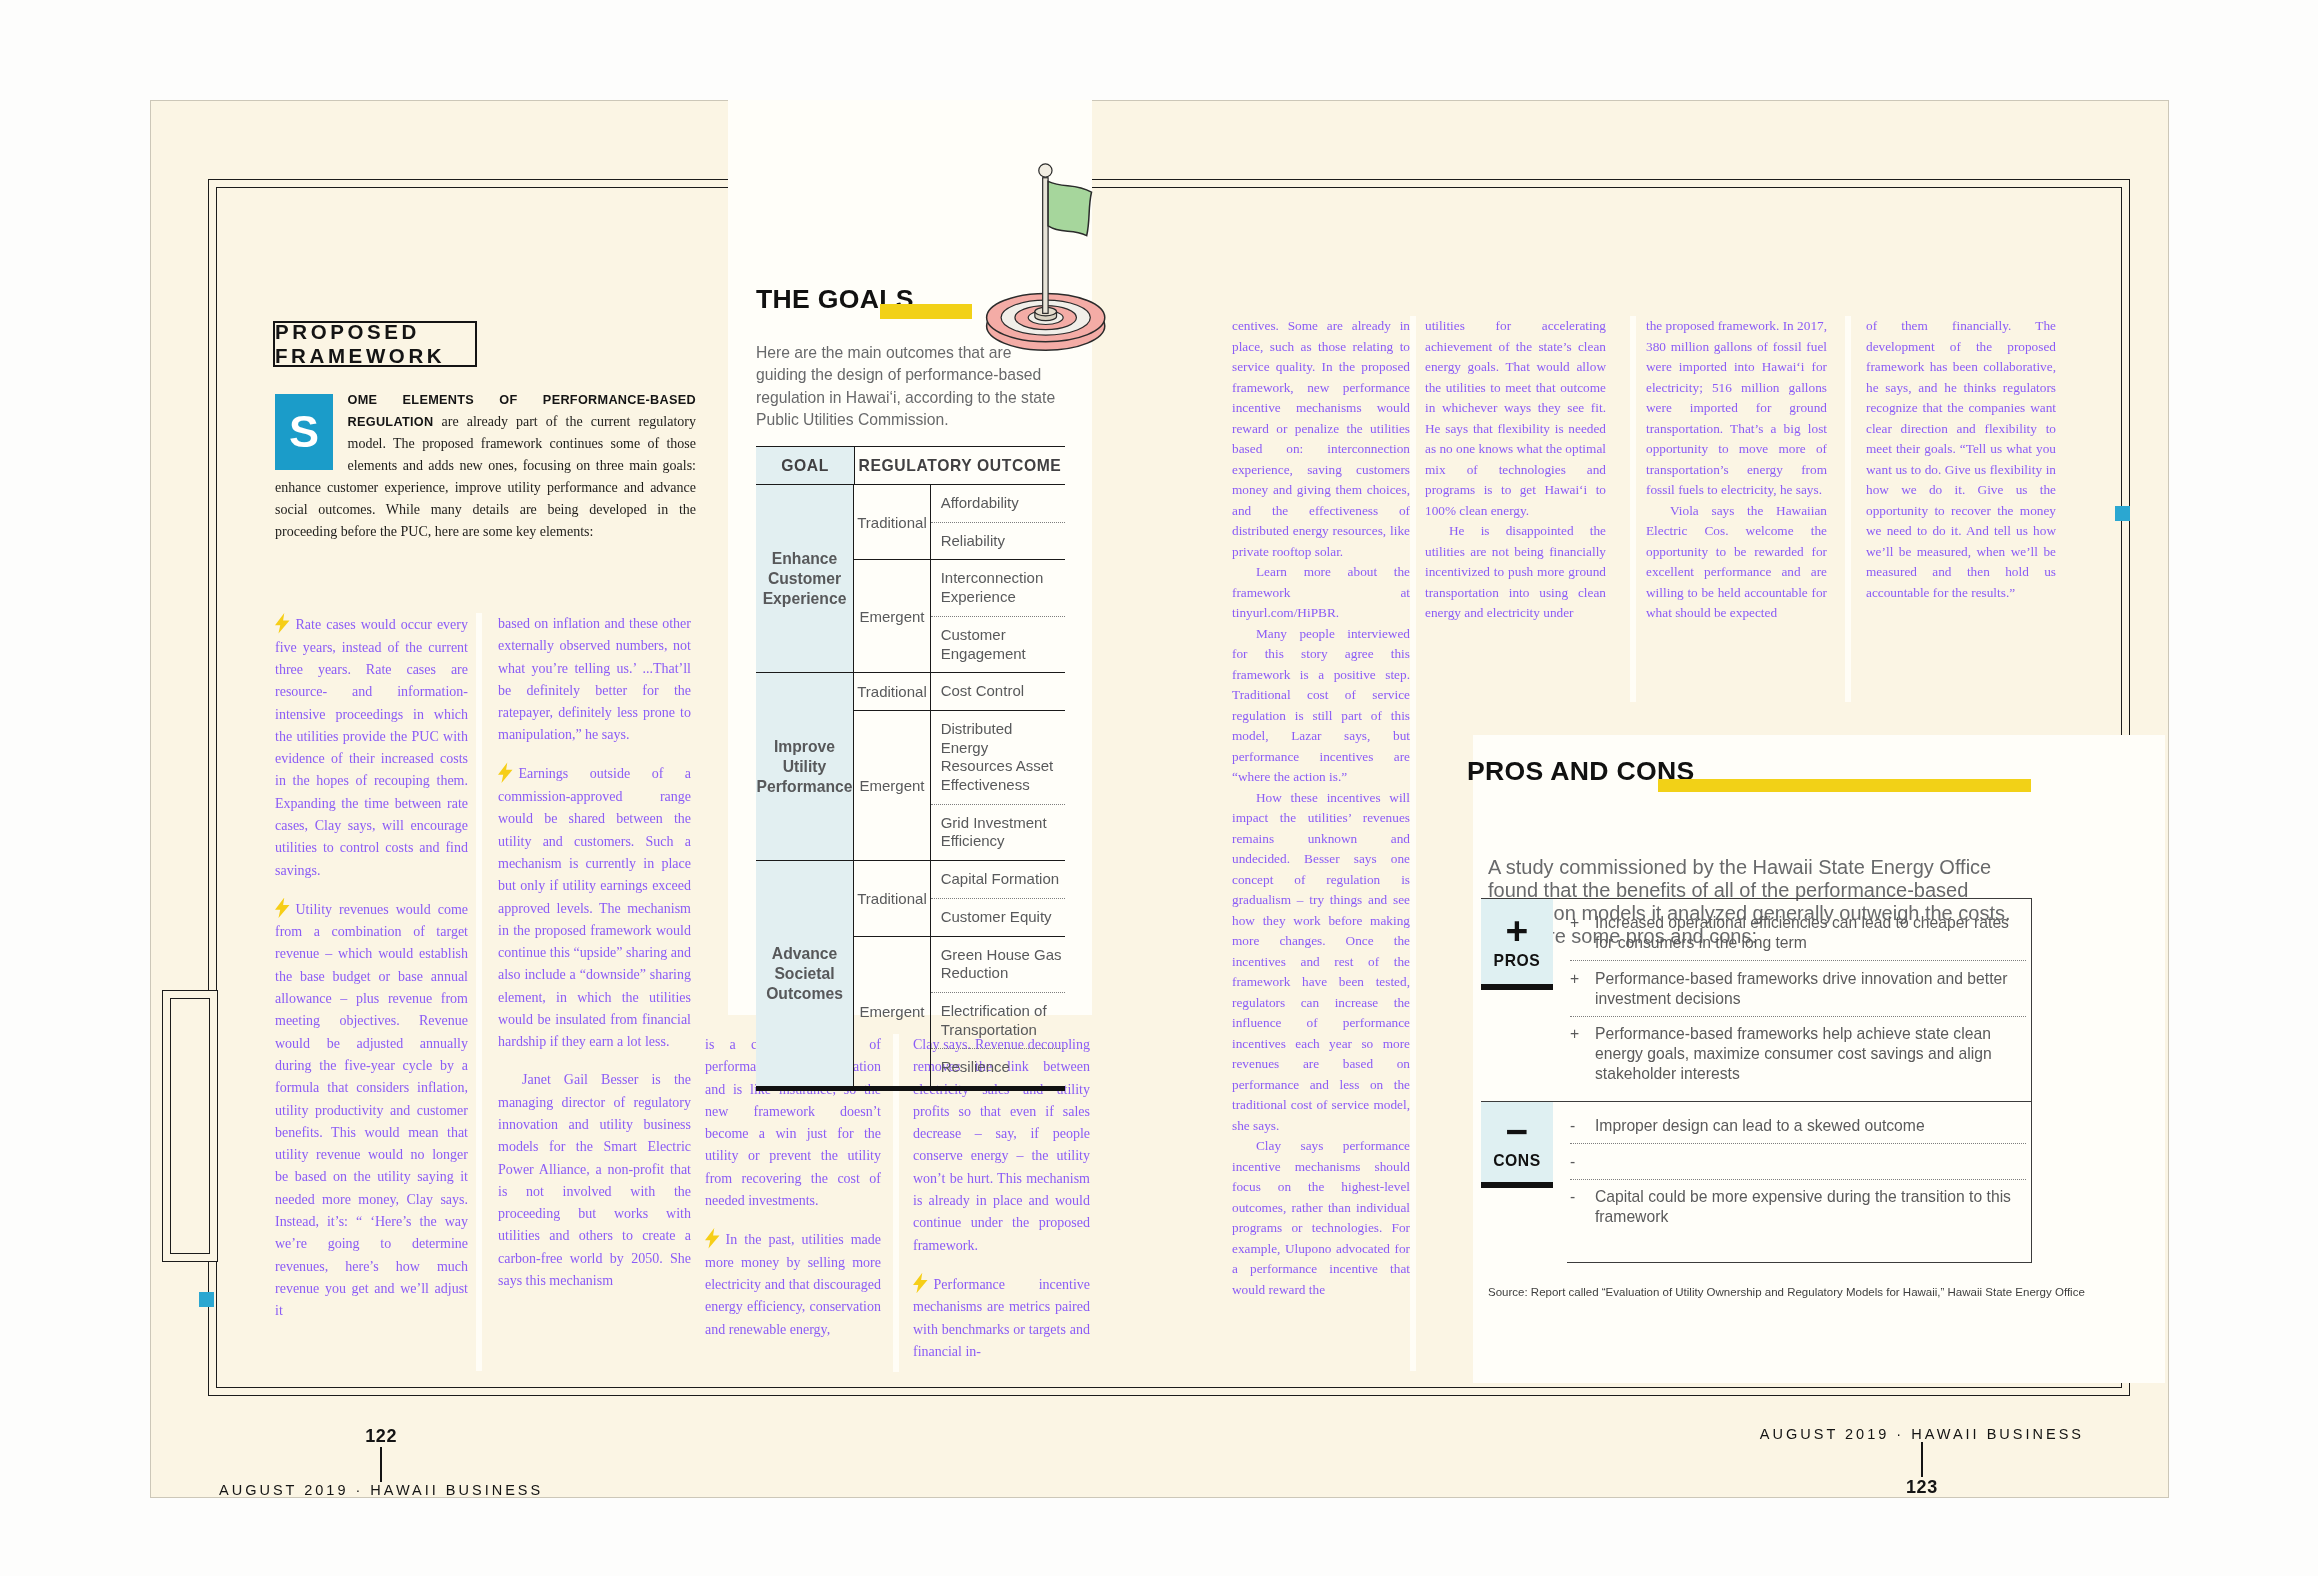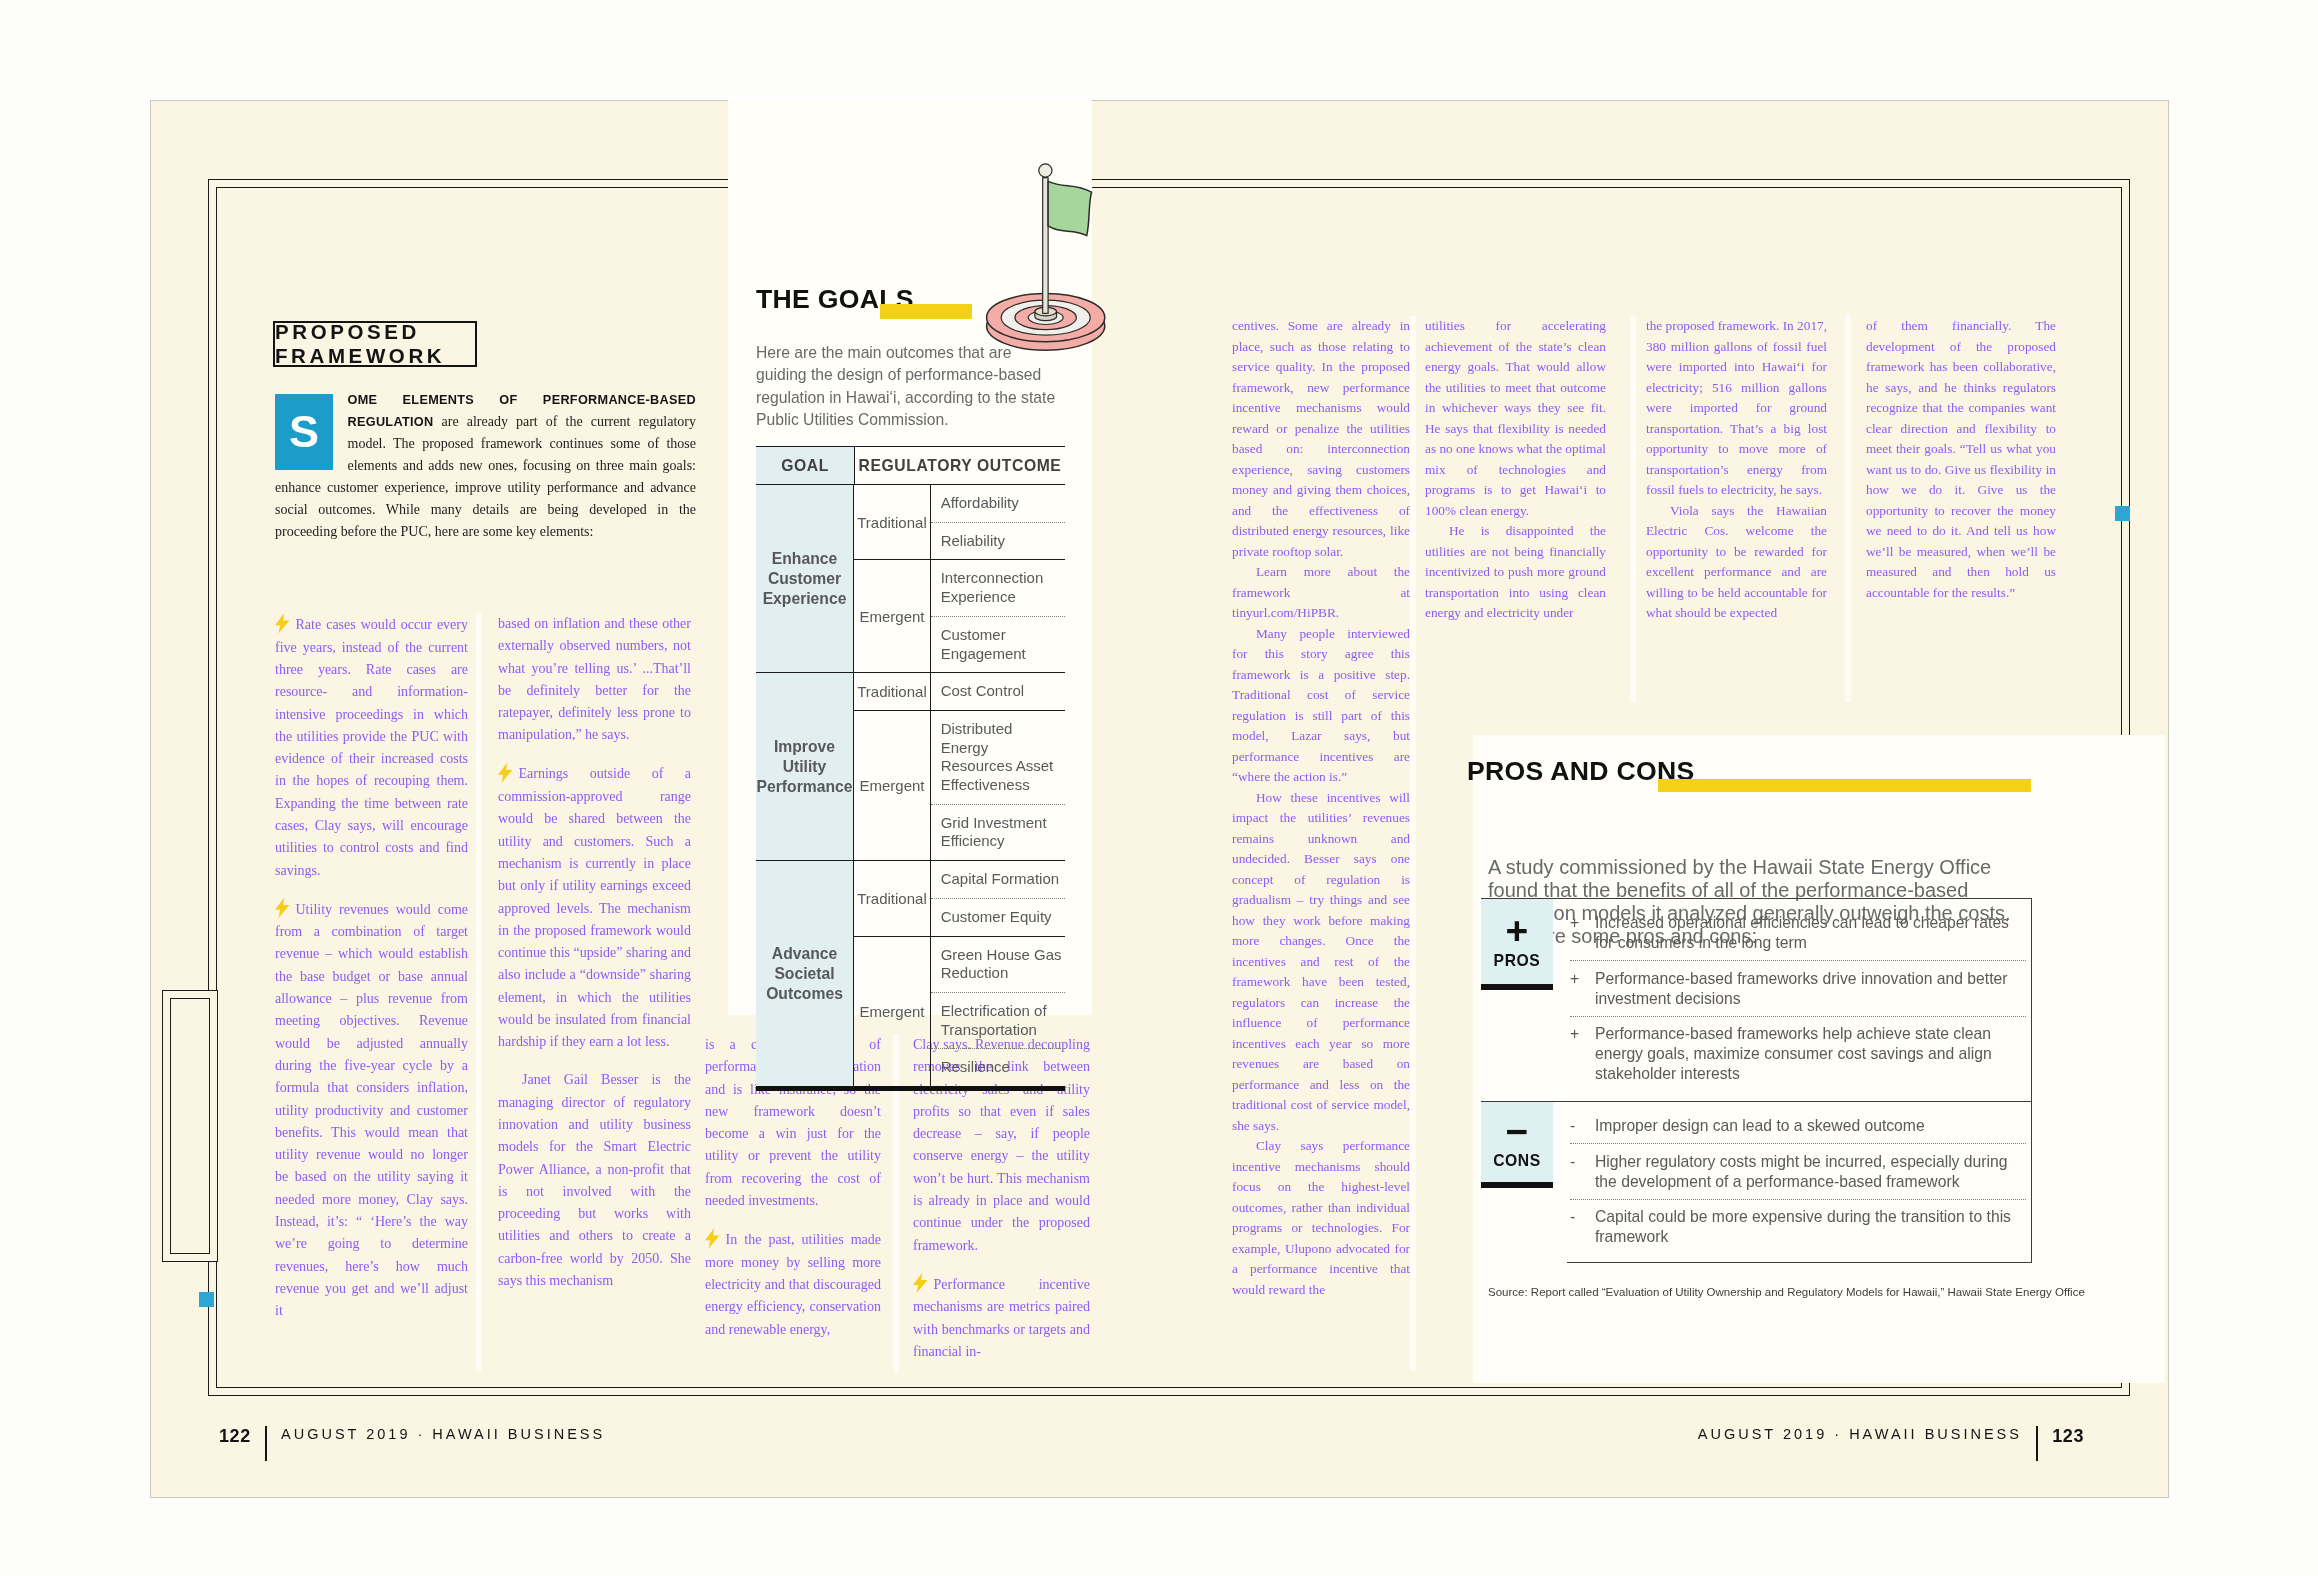--- a/index.html
+++ b/index.html
@@ -123,21 +123,21 @@
   #pros-items{top:906px;}
   #cons-items{top:1109px;}
   .pc-item{display:flex;padding:7.2px 0;border-bottom:1.2px dotted #7e7e7e;}
   .pc-item:last-child{border-bottom:none;}
   .pc-marker{width:25px;flex-shrink:0;font-size:15.7px;line-height:20px;}
   .pc-text{flex:1;font-size:15.7px;line-height:20px;}
 
   #pc-source{left:1488px;top:1286px;width:640px;font-size:11.5px;color:#3f3f3f;}
 
   
-  .footer{display:flex;z-index:3;color:#141414;}
+  .footer{display:flex;align-items:center;z-index:3;color:#141414;flex-direction:column;}
   #footer-left{left:219px;top:1426px;}
   #footer-right{top:1426px;right:235px;left:auto;}
   .pg-num{font-weight:bold;font-size:18px;letter-spacing:0.6px;}
   .f-bar{width:1.2px;height:35px;background:#141414;margin:0 14.5px;}
   .f-text{font-size:14.5px;letter-spacing:3px;}
 
   
   #flag-target{left:983px;top:156px;width:129px;height:199px;z-index:3;}
 </style>
 </head>
@@ -326,21 +326,20 @@
     </div>
   </div>
 
   <div class="abs pc-items" id="cons-items">
     <div class="pc-item">
       <div class="pc-marker">-</div>
       <div class="pc-text">Improper design can lead to a skewed outcome</div>
     </div>
     <div class="pc-item">
       <div class="pc-marker">-</div>
-      <div class="pc-text">Higher regulatory costs might be incurred, especially during the development of a performance-based framework</div>
     </div>
     <div class="pc-item">
       <div class="pc-marker">-</div>
       <div class="pc-text">Capital could be more expensive during the transition to this framework</div>
     </div>
   </div>
 
   <div class="abs z3" id="pc-source">Source: Report called “Evaluation of Utility Ownership and Regulatory Models for Hawaii,” Hawaii State Energy Office</div>
 
   <div class="abs blue-square" id="blue-sq-left"></div>

